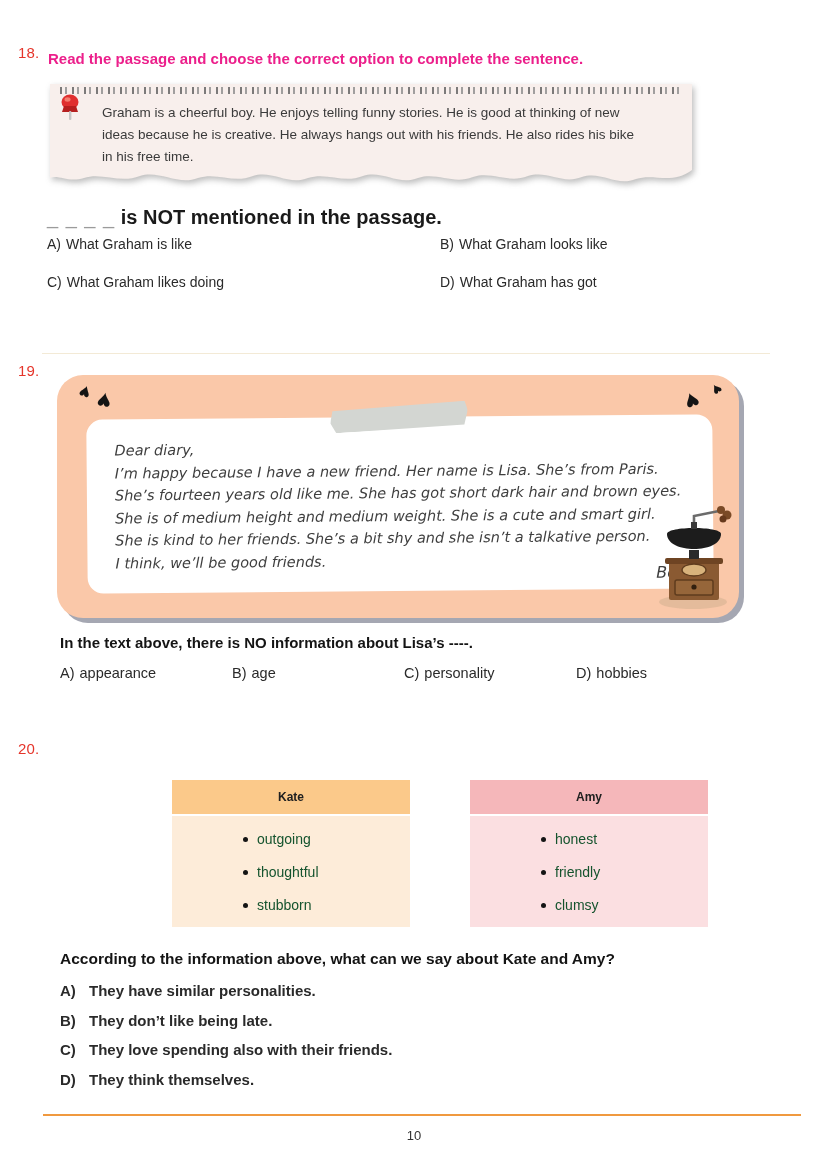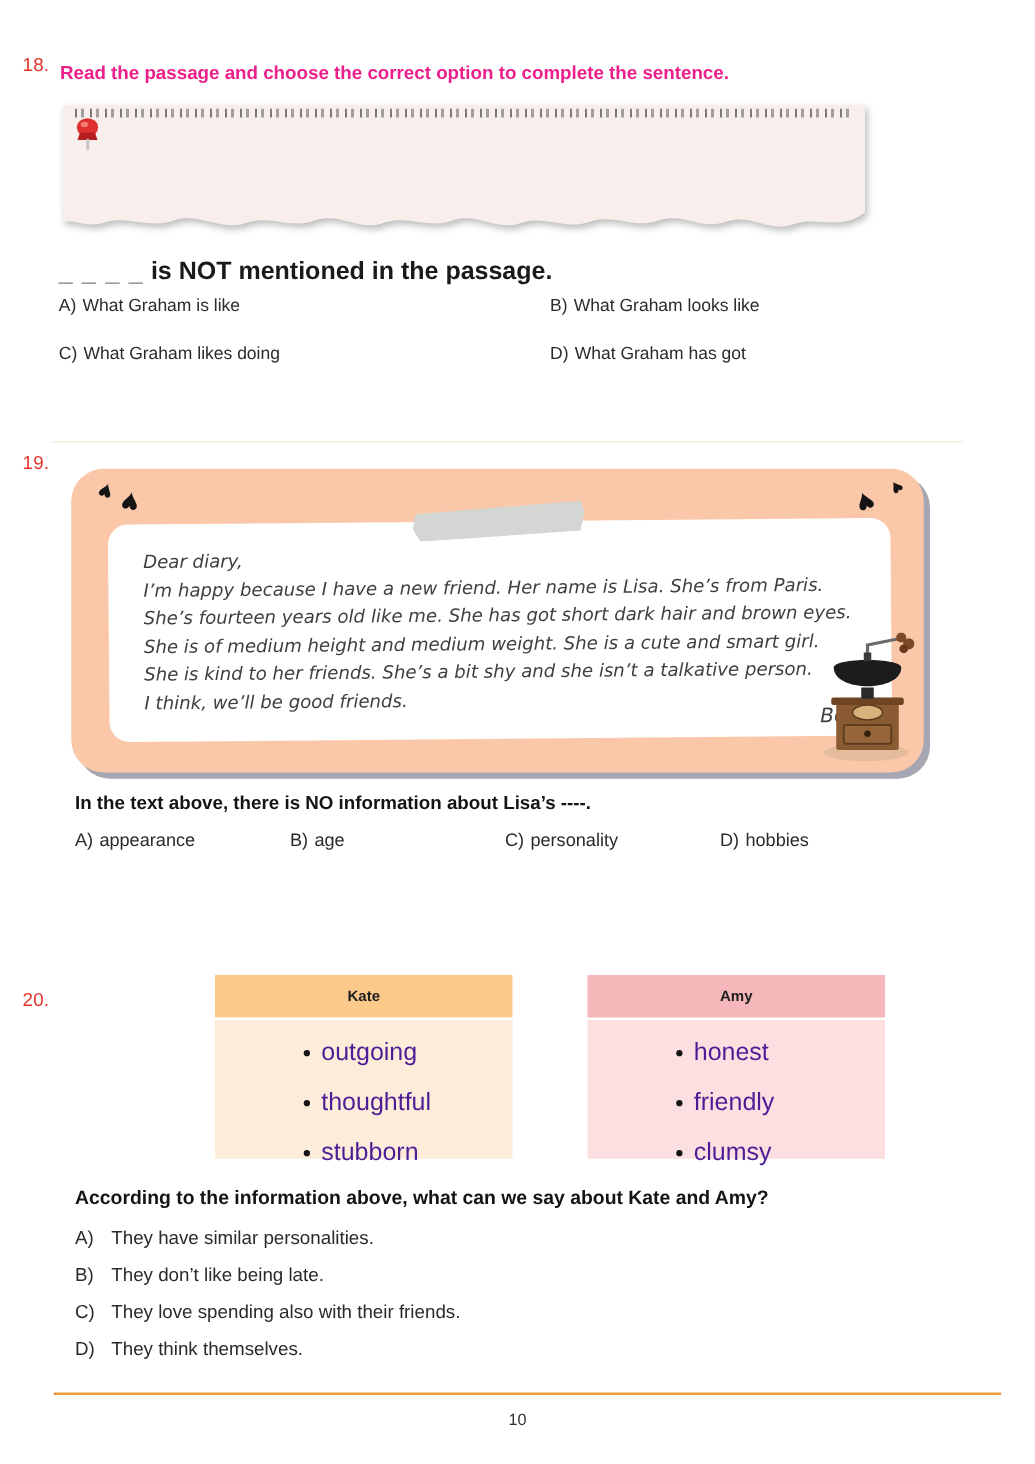--- a/index.html
+++ b/index.html
@@ -50,26 +50,26 @@
   
   .trait-table { position:absolute; top:780px; width:238px; text-align:center; }
   .trait-table .thead { height:34px; line-height:34px; font-size:12px; font-weight:bold; color:#202020; }
   .trait-table .tbody { height:111px; margin-top:2px; padding-top:15px; }
   .kate { left:172px; }
   .kate .thead { background:#fbc98a; }
   .kate .tbody { background:#fdecd9; }
   .amy { left:470px; }
   .amy .thead { background:#f5b7ba; }
   .amy .tbody { background:#fbdfe1; }
-  .trait-item { display:flex; align-items:center; width:96px; margin:0 auto 17px auto; font-size:20px; color:#4c1d95; text-align:right; }
+  .trait-item { display:flex; align-items:center; width:96px; margin:0 auto 17px auto; font-size:14px; color:#14532d; text-align:right; }
   .dot { width:5px; height:5px; border-radius:50%; background:#141414; margin-right:9px; flex:0 0 auto; }
 
   .q20-stem { position:absolute; left:60px; top:950px; font-size:15.5px; font-weight:bold; color:#141414;text-align:right; }
   .q20-options { position:absolute; left:60px; top:982px; font-size:15px; color:#2a2a2a; }
-  .q20-options .opt { margin-bottom:12.5px; }
+  .q20-options .opt { margin-bottom:12.5px;font-weight:bold; }
   .q20-options .letter { display:inline-block; width:24px; }
 
   
   .footer-line { position:absolute; left:43px; top:1114px; width:758px; height:2px; background:#f0993f; }
   .page-number { position:absolute; left:0; top:1128px; width:828px; text-align:center; font-size:13px; color:#333; }
 </style>
 </head>
 <body>
 
 <div class="page">
@@ -79,20 +79,25 @@
 
   <div class="note">
     <div class="note-paper">
       <div class="spiral"></div>
       <svg class="pushpin" viewBox="0 0 26 30">
         <ellipse cx="12" cy="9" rx="8.5" ry="7.5" fill="#e02f2f"></ellipse>
         <ellipse cx="9.5" cy="6.5" rx="3" ry="2.2" fill="#f47d6f"></ellipse>
         <path d="M6,13 L18,13 L20,19 L4,19 Z" fill="#b61f1f"></path>
         <rect x="11" y="18" width="2.4" height="9" rx="1" fill="#c5c5c5"></rect>
       </svg>
+      <div class="note-text">
+        <div>Graham is a cheerful boy. He enjoys telling funny stories. He is good at thinking of new</div>
+        <div>ideas because he is creative. He always hangs out with his friends. He also rides his bike</div>
+        <div>in his free time.</div>
+      </div>
     </div>
     <svg class="torn" width="642" height="27" viewBox="0 0 642 27">
       <path d="M0,0 L642,0 L642,5 C622,20 604,8 586,14 C566,22 552,6 532,12 C512,20 498,5 478,11
                C458,19 443,6 423,12 C403,20 388,7 368,13 C348,21 333,5 313,11 C293,19 278,7 258,13
                C238,21 223,5 203,11 C183,19 168,7 148,13 C128,21 110,5 90,11 C70,19 52,7 34,13
                C18,18 8,9 0,13 Z" fill="#f8efec"></path>
     </svg>
   </div>
 
   <div class="q18-stem">
@@ -150,21 +155,21 @@
 
   <div class="q19-stem">In the text above, there is NO information about Lisa’s ----.</div>
 
   <div class="q19-options">
     <div class="opt"><span class="letter">A)</span><span>appearance</span></div>
     <div class="opt"><span class="letter">B)</span><span>age</span></div>
     <div class="opt"><span class="letter">C)</span><span>personality</span></div>
     <div class="opt"><span class="letter">D)</span><span>hobbies</span></div>
   </div>
 
-  <div class="qnum" style="left:18px; top:792px;">20.</div>
+  <div class="qnum" style="left:18px; top:740px;">20.</div>
 
   <div class="trait-table kate">
     <div class="thead">Kate</div>
     <div class="tbody">
       <div class="trait-item">
           <span class="dot"></span>
           <span>outgoing</span>
         </div>
       <div class="trait-item">
           <span class="dot"></span>

